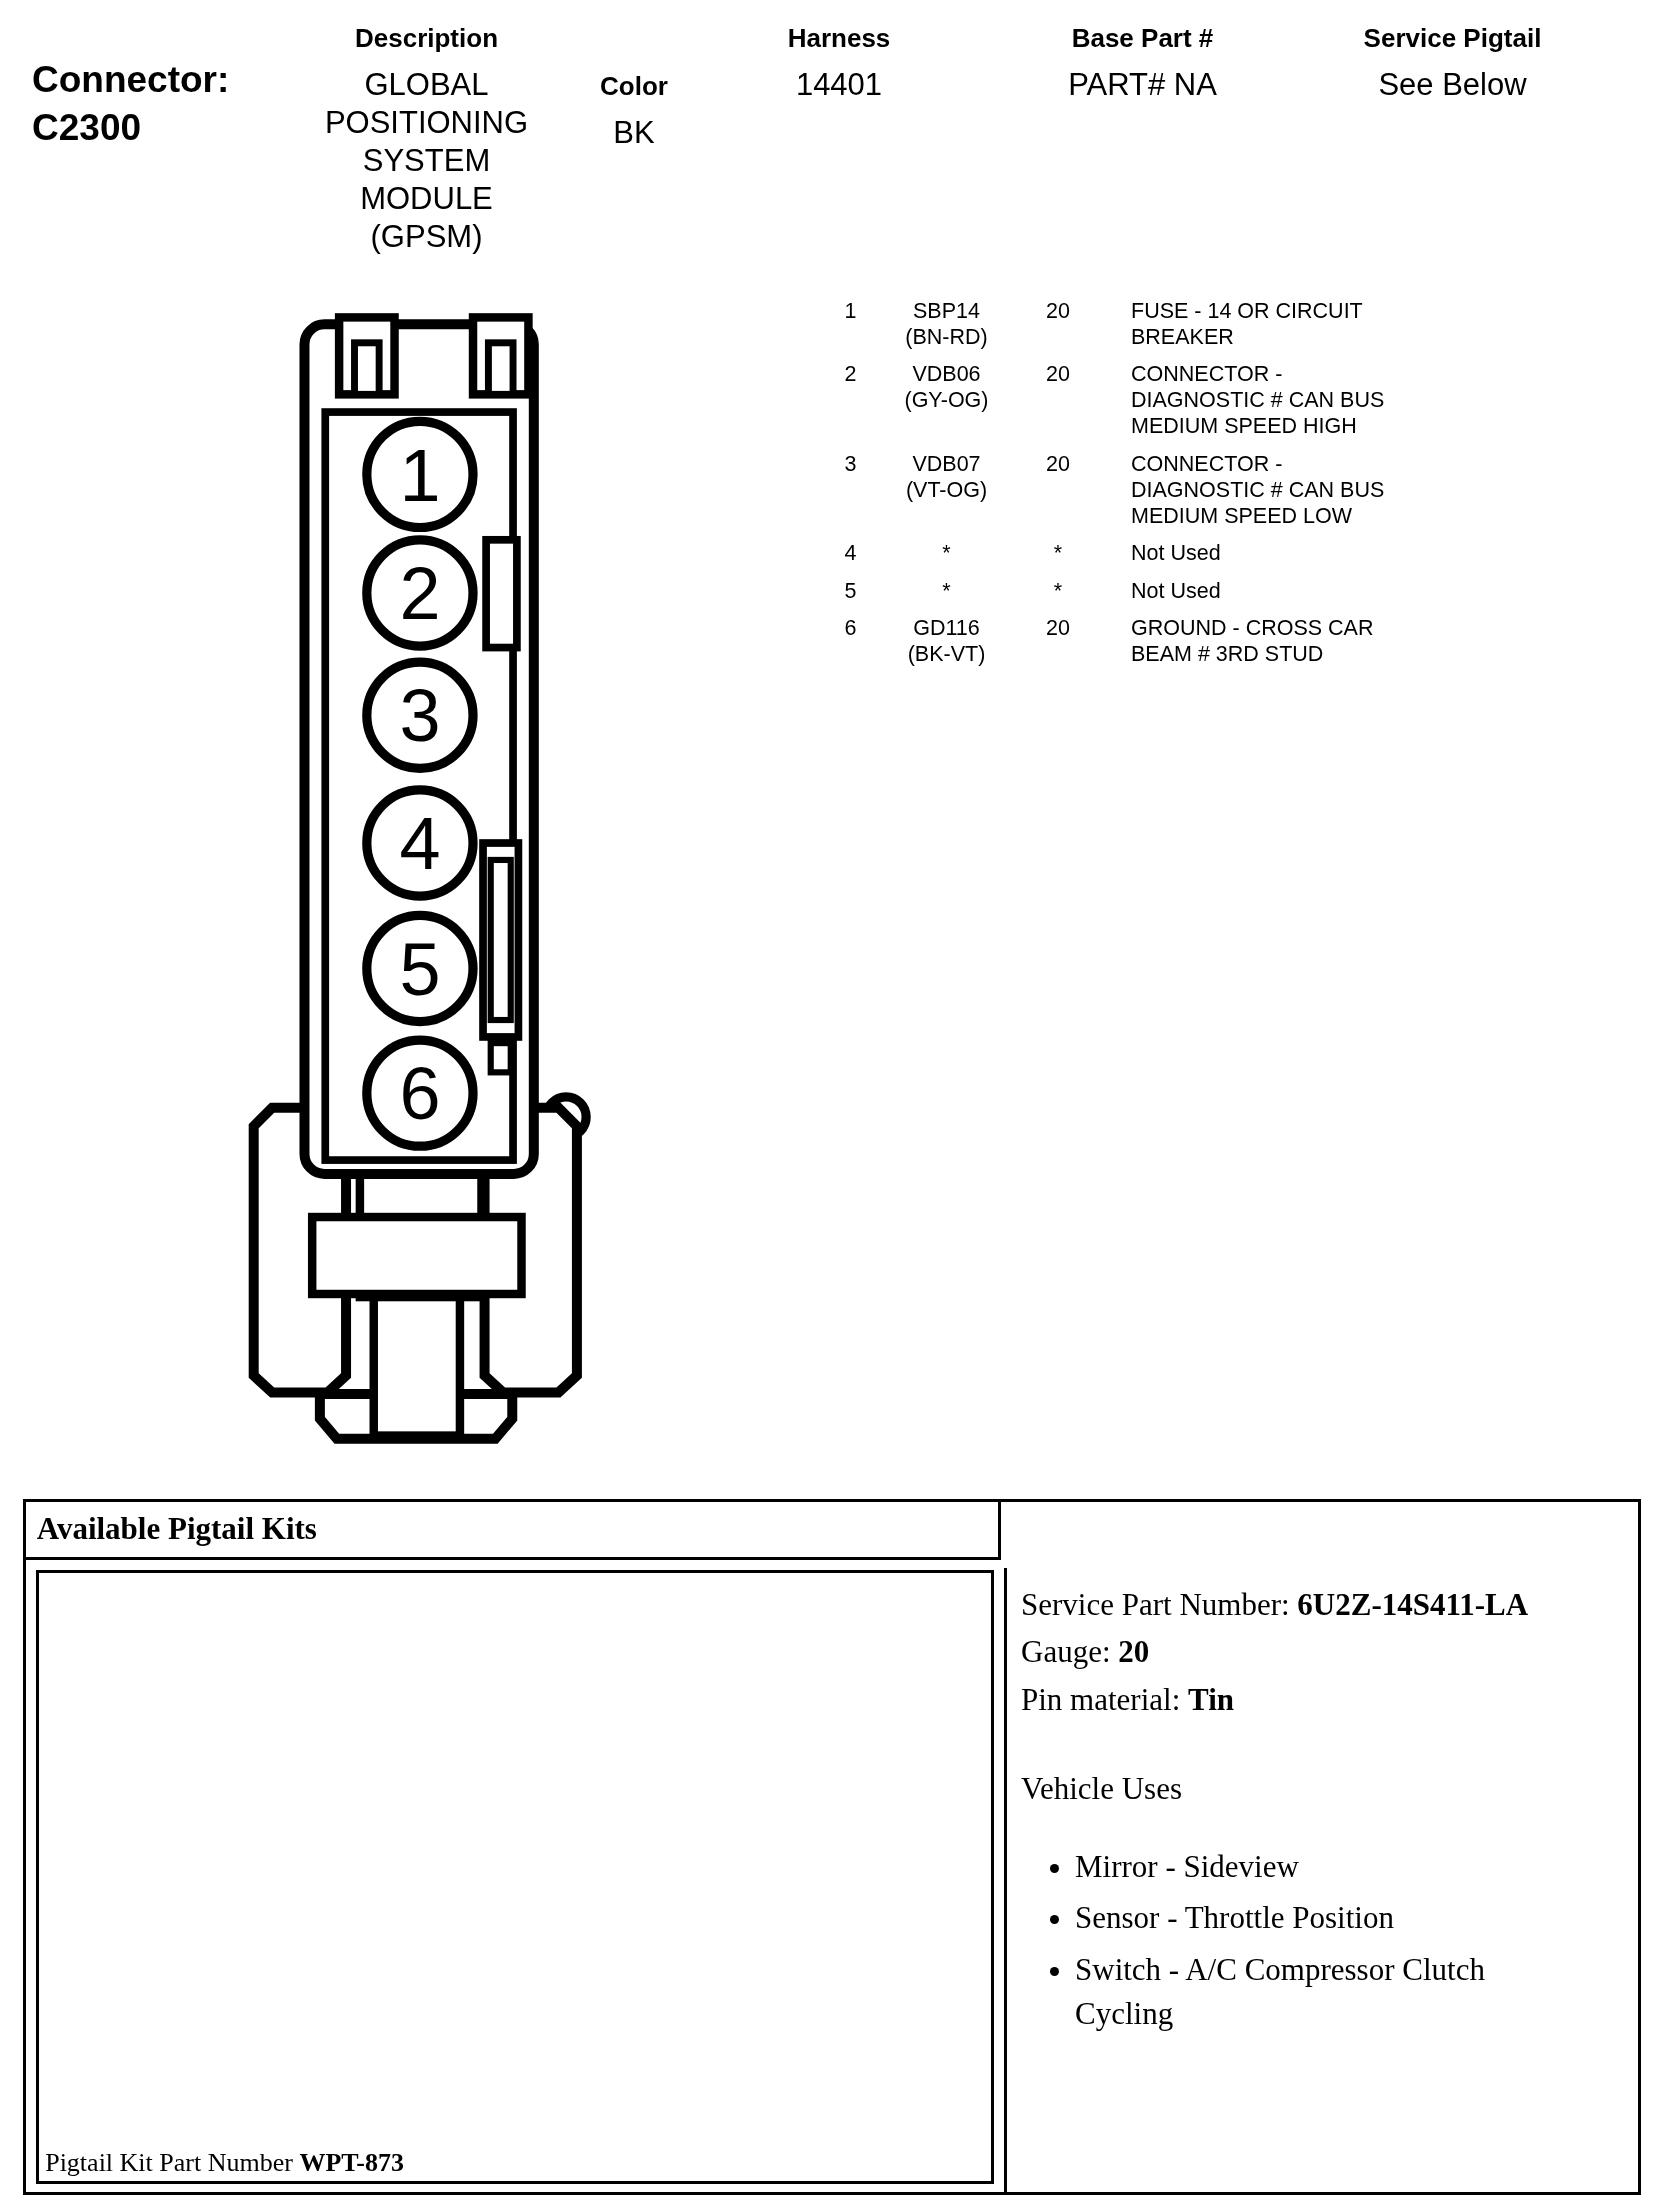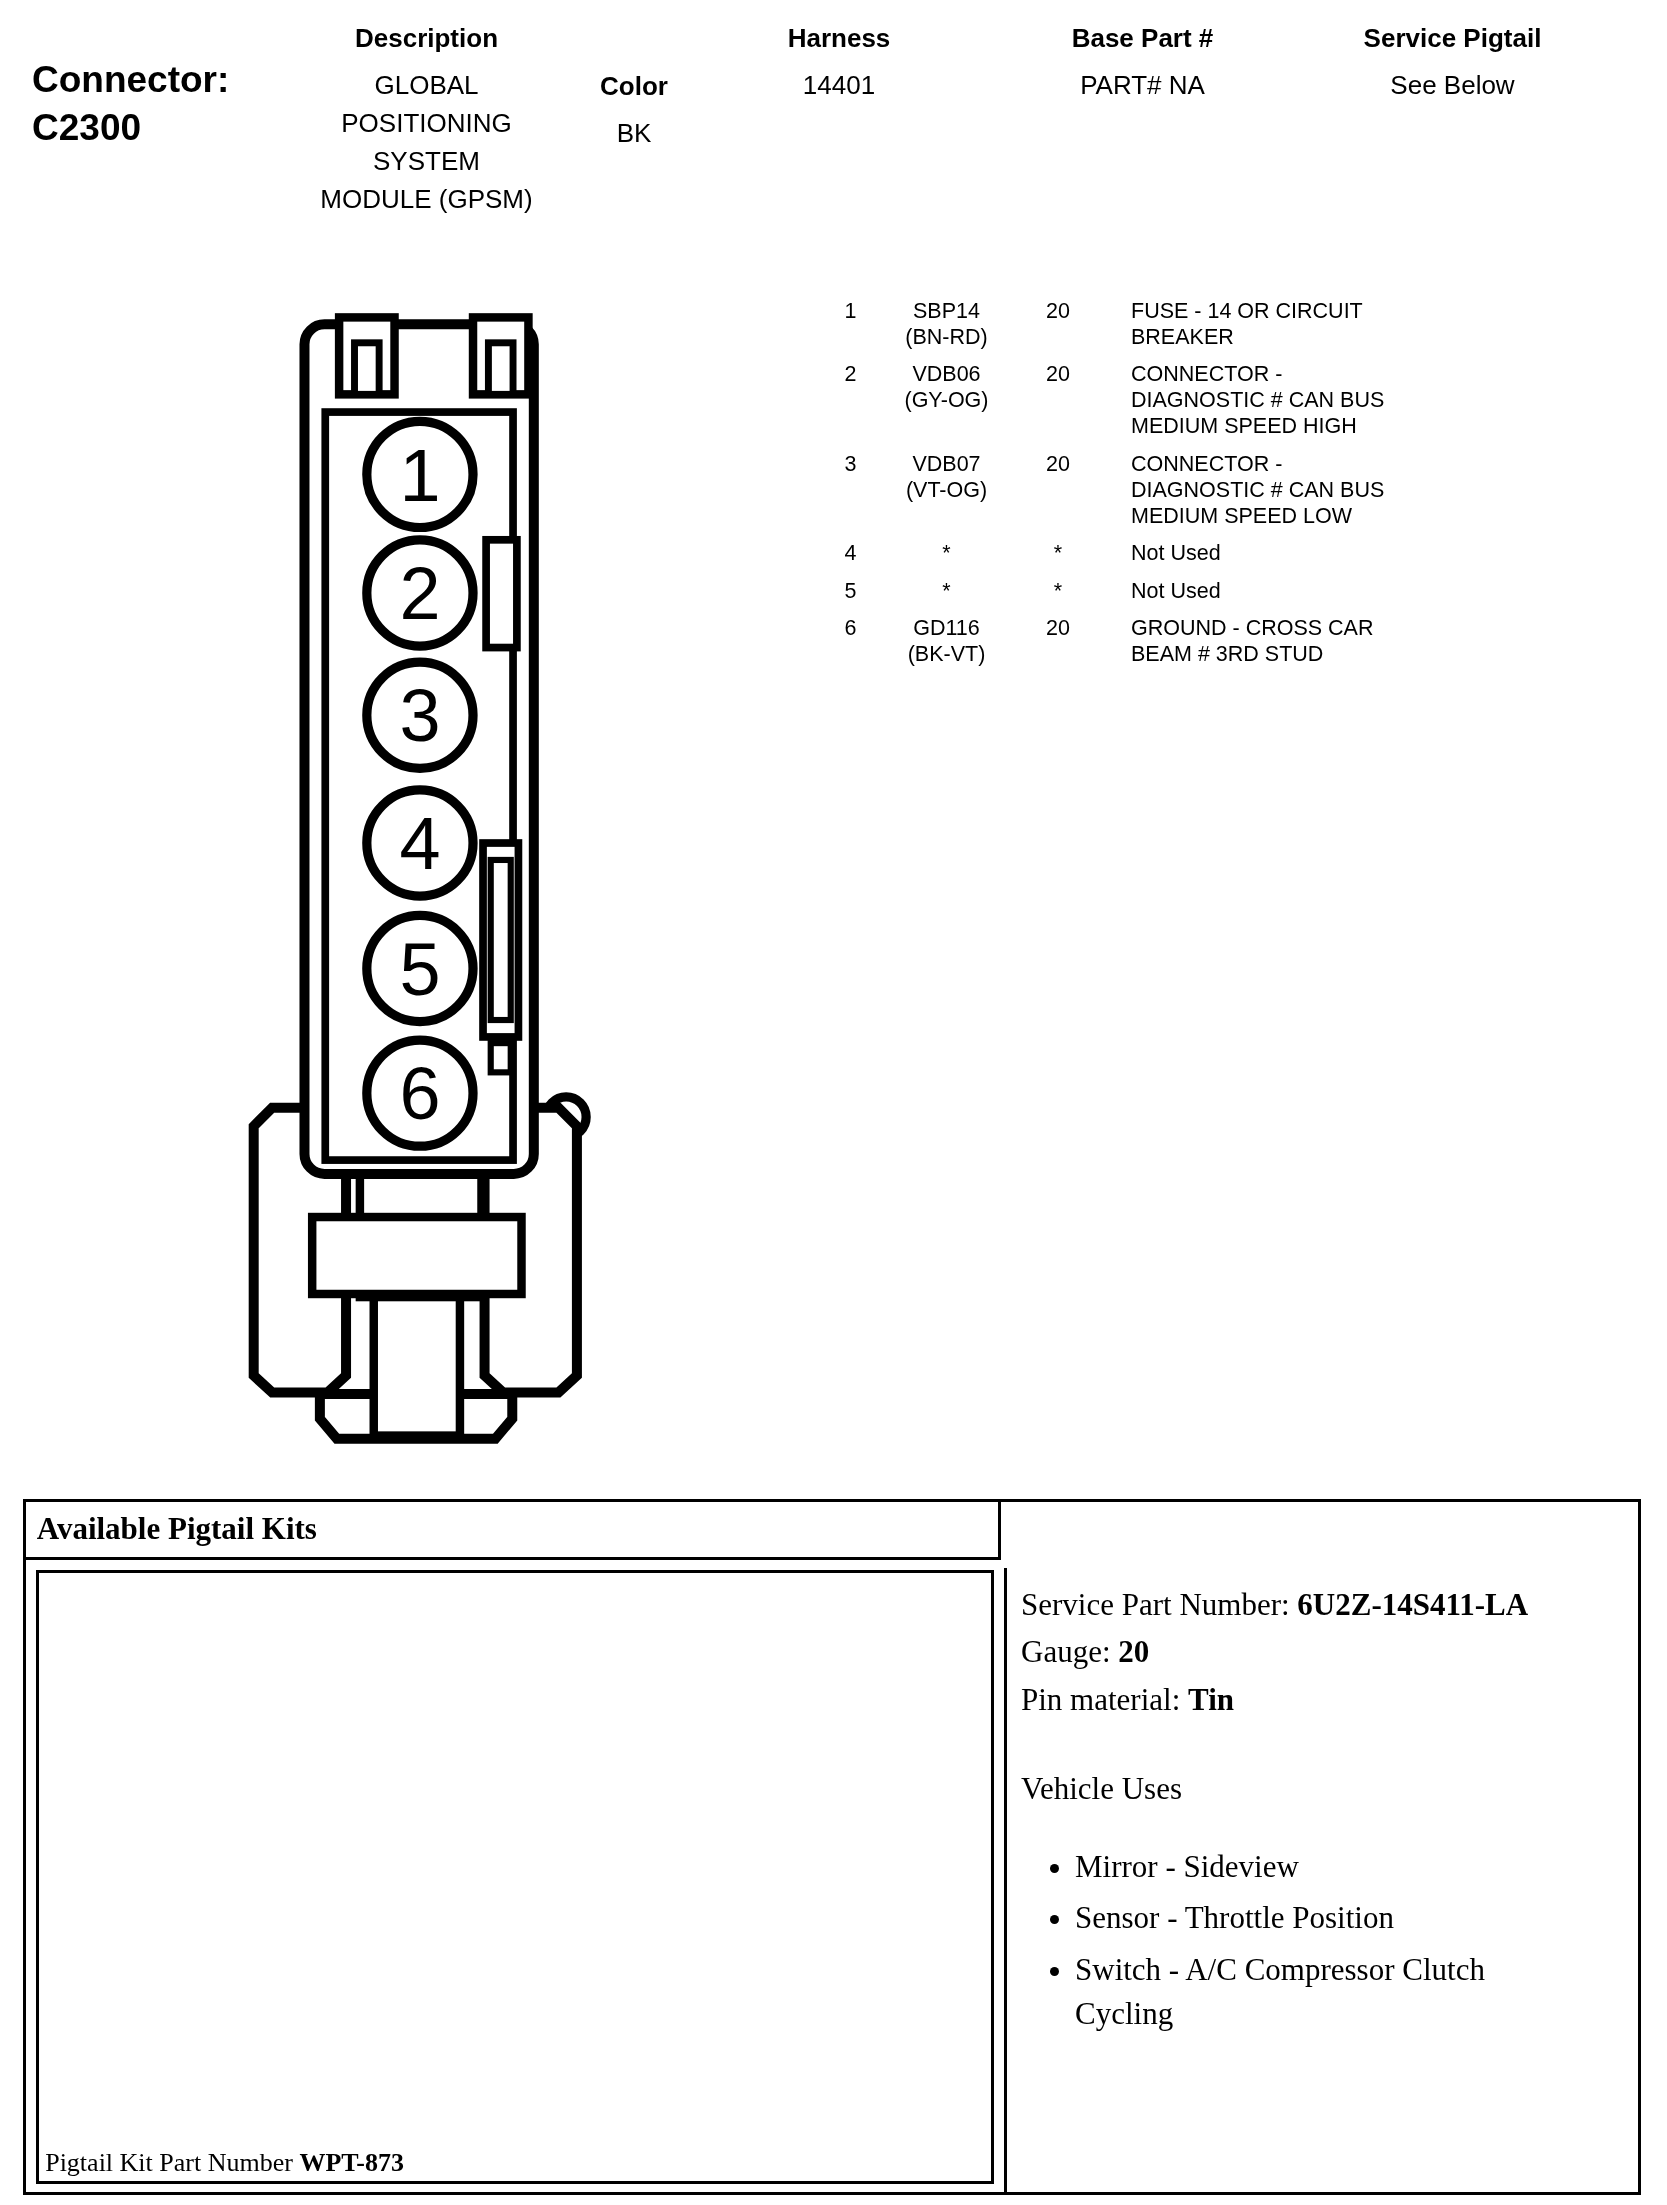--- a/index.html
+++ b/index.html
@@ -5,21 +5,21 @@
   * { margin:0; padding:0; box-sizing:border-box; }
   html,body { background:#ffffff; }
   .page {
     position:relative; width:1667px; height:2205px; background:#fff;
     font-family:"Liberation Sans", sans-serif; color:#000; overflow:hidden;
   }
   
   .connector-title { position:absolute; left:32px; top:56px; font-size:37px; font-weight:bold; line-height:48px; }
   .hcol { position:absolute; text-align:center; }
   .hcol-label { font-weight:bold; font-size:26px; }
-  .hcol-value { font-size:26px; margin-top:12.3px; line-height:38px; }
+  .hcol-value { font-size:31px; margin-top:12.3px; line-height:38px; }
   .col-desc  { left:319px; top:23px; width:215px; }
   .col-color { left:580px; top:71px; width:108px; }
   .col-harn  { left:762px; top:23px; width:154px; }
   .col-base  { left:1027px; top:23px; width:231px; }
   .col-pig   { left:1337px; top:23px; width:231px; }
   
   .pin-table { position:absolute; left:816px; top:286px; width:823px; }
   .pt-grid { display:grid; grid-template-columns:69px 123px 100px 331px 200px; }
   .pt-header { font-weight:bold; font-size:24.6px; }
   .pt-header div { text-align:center; }

